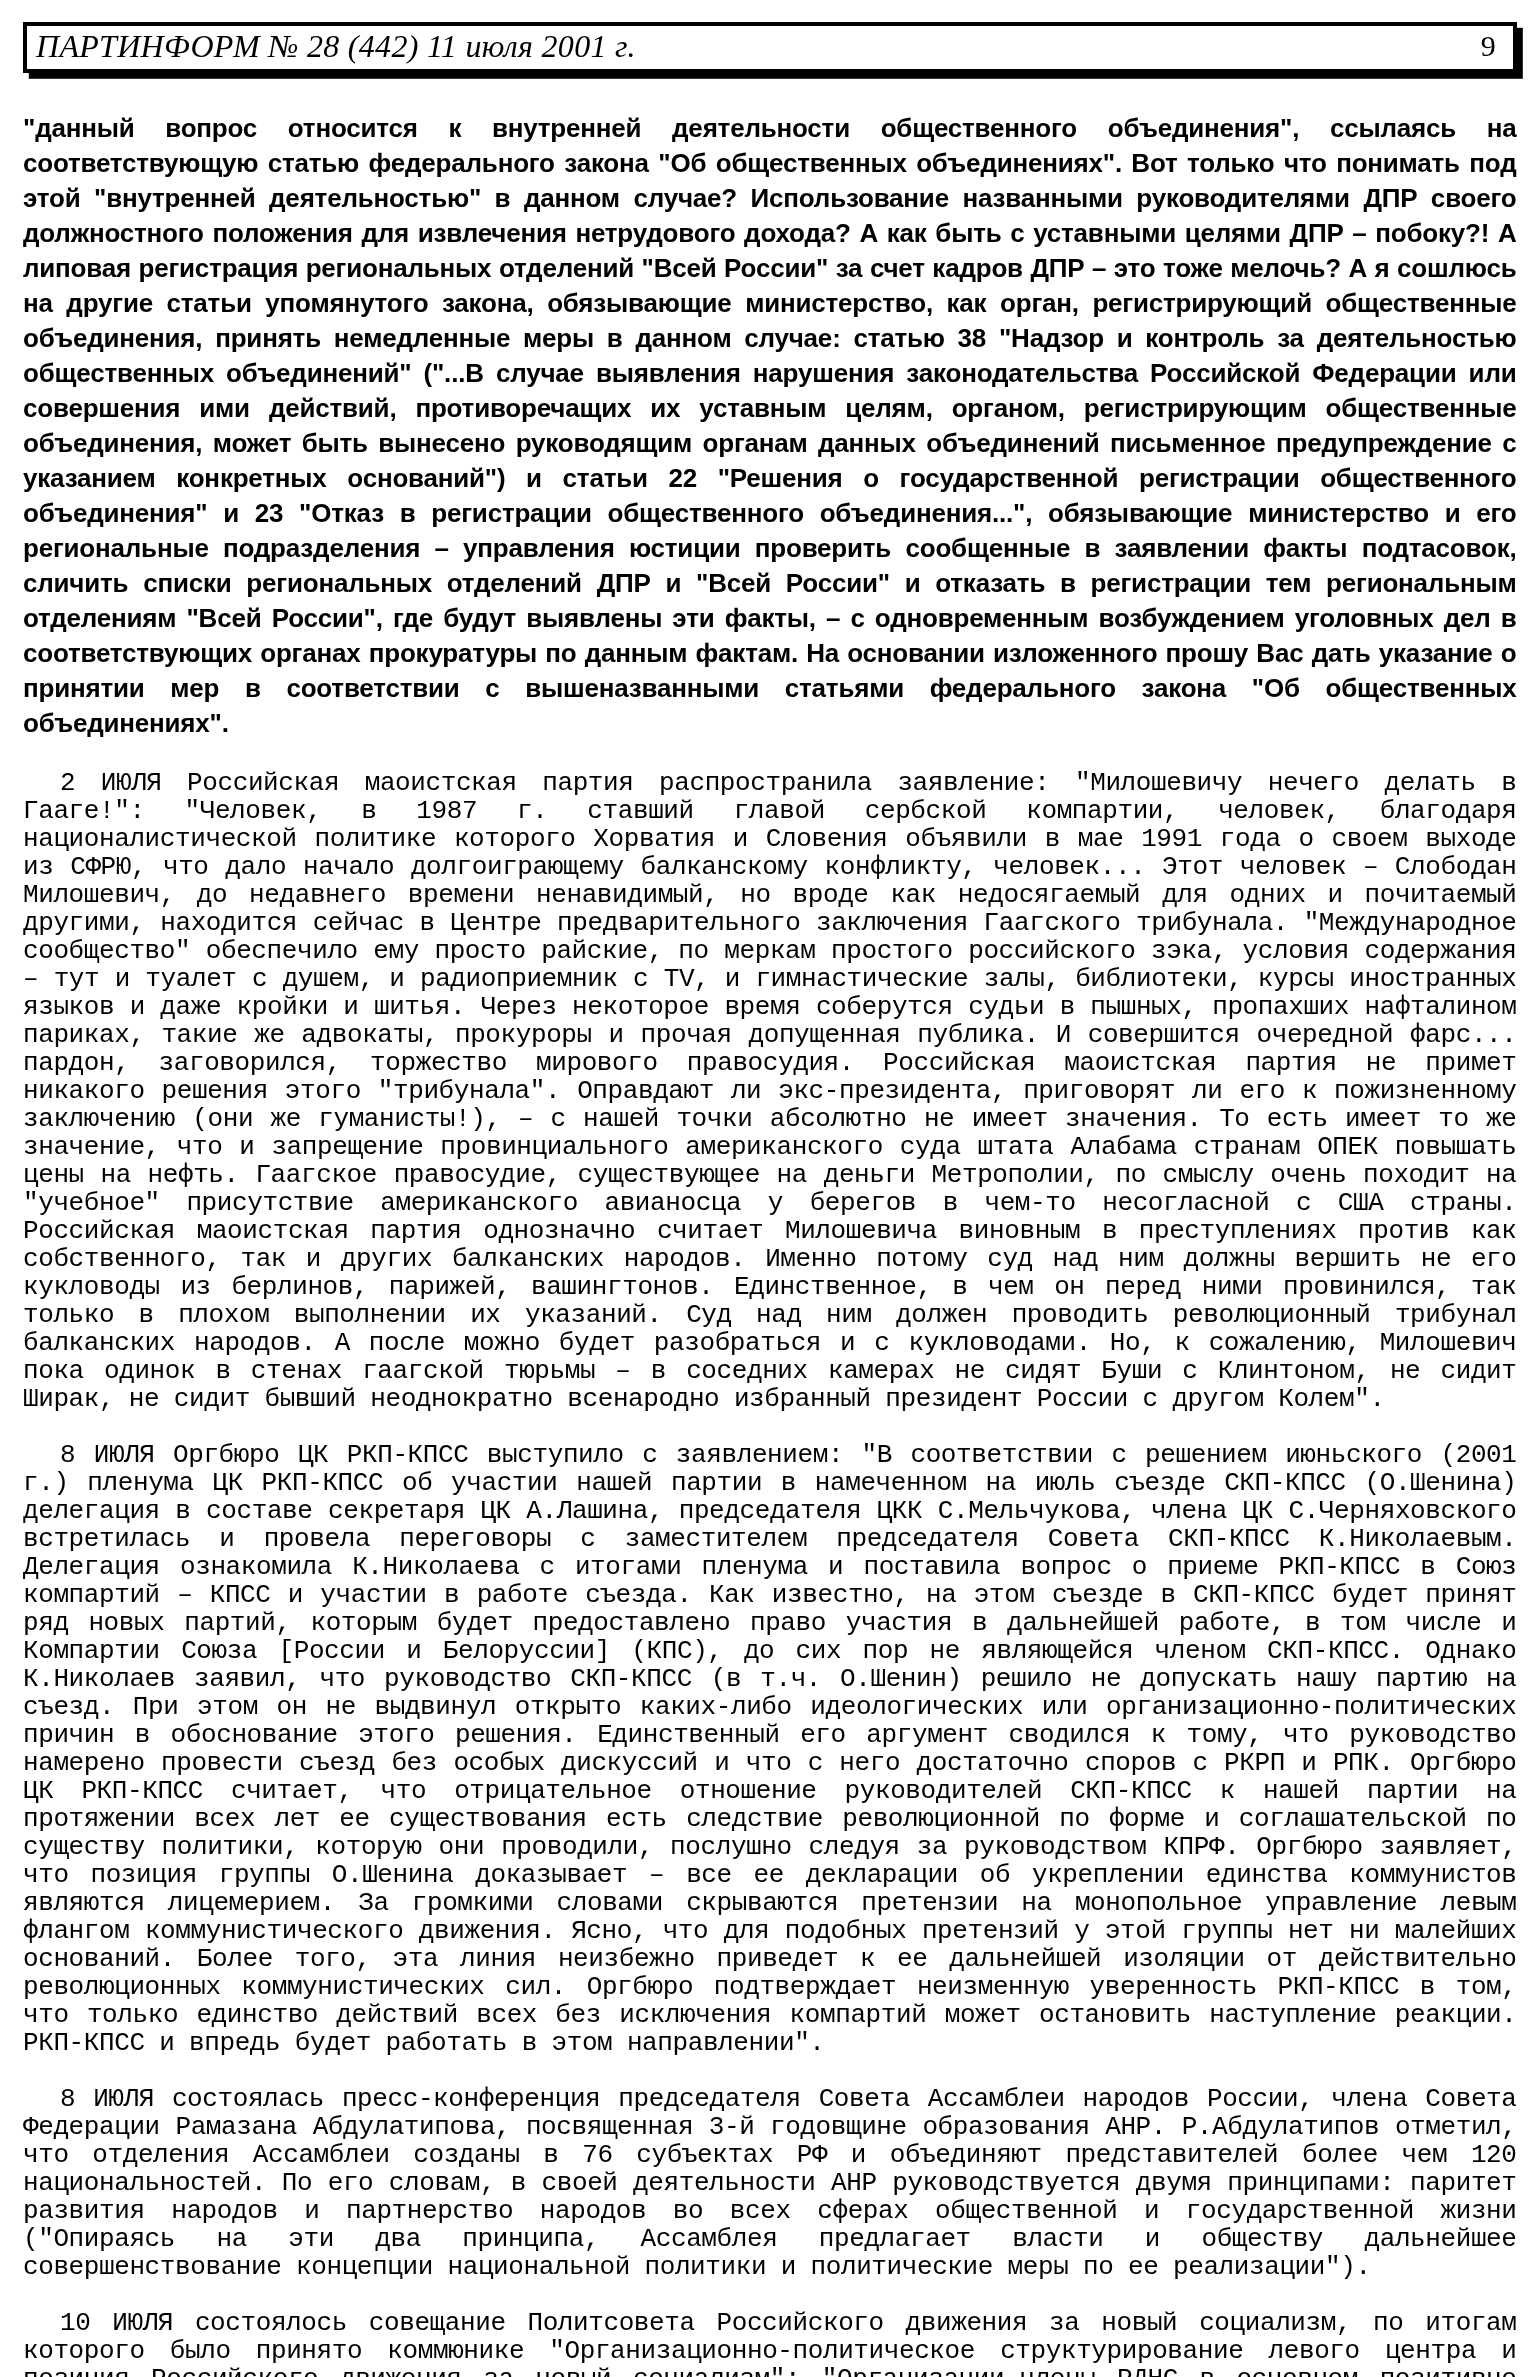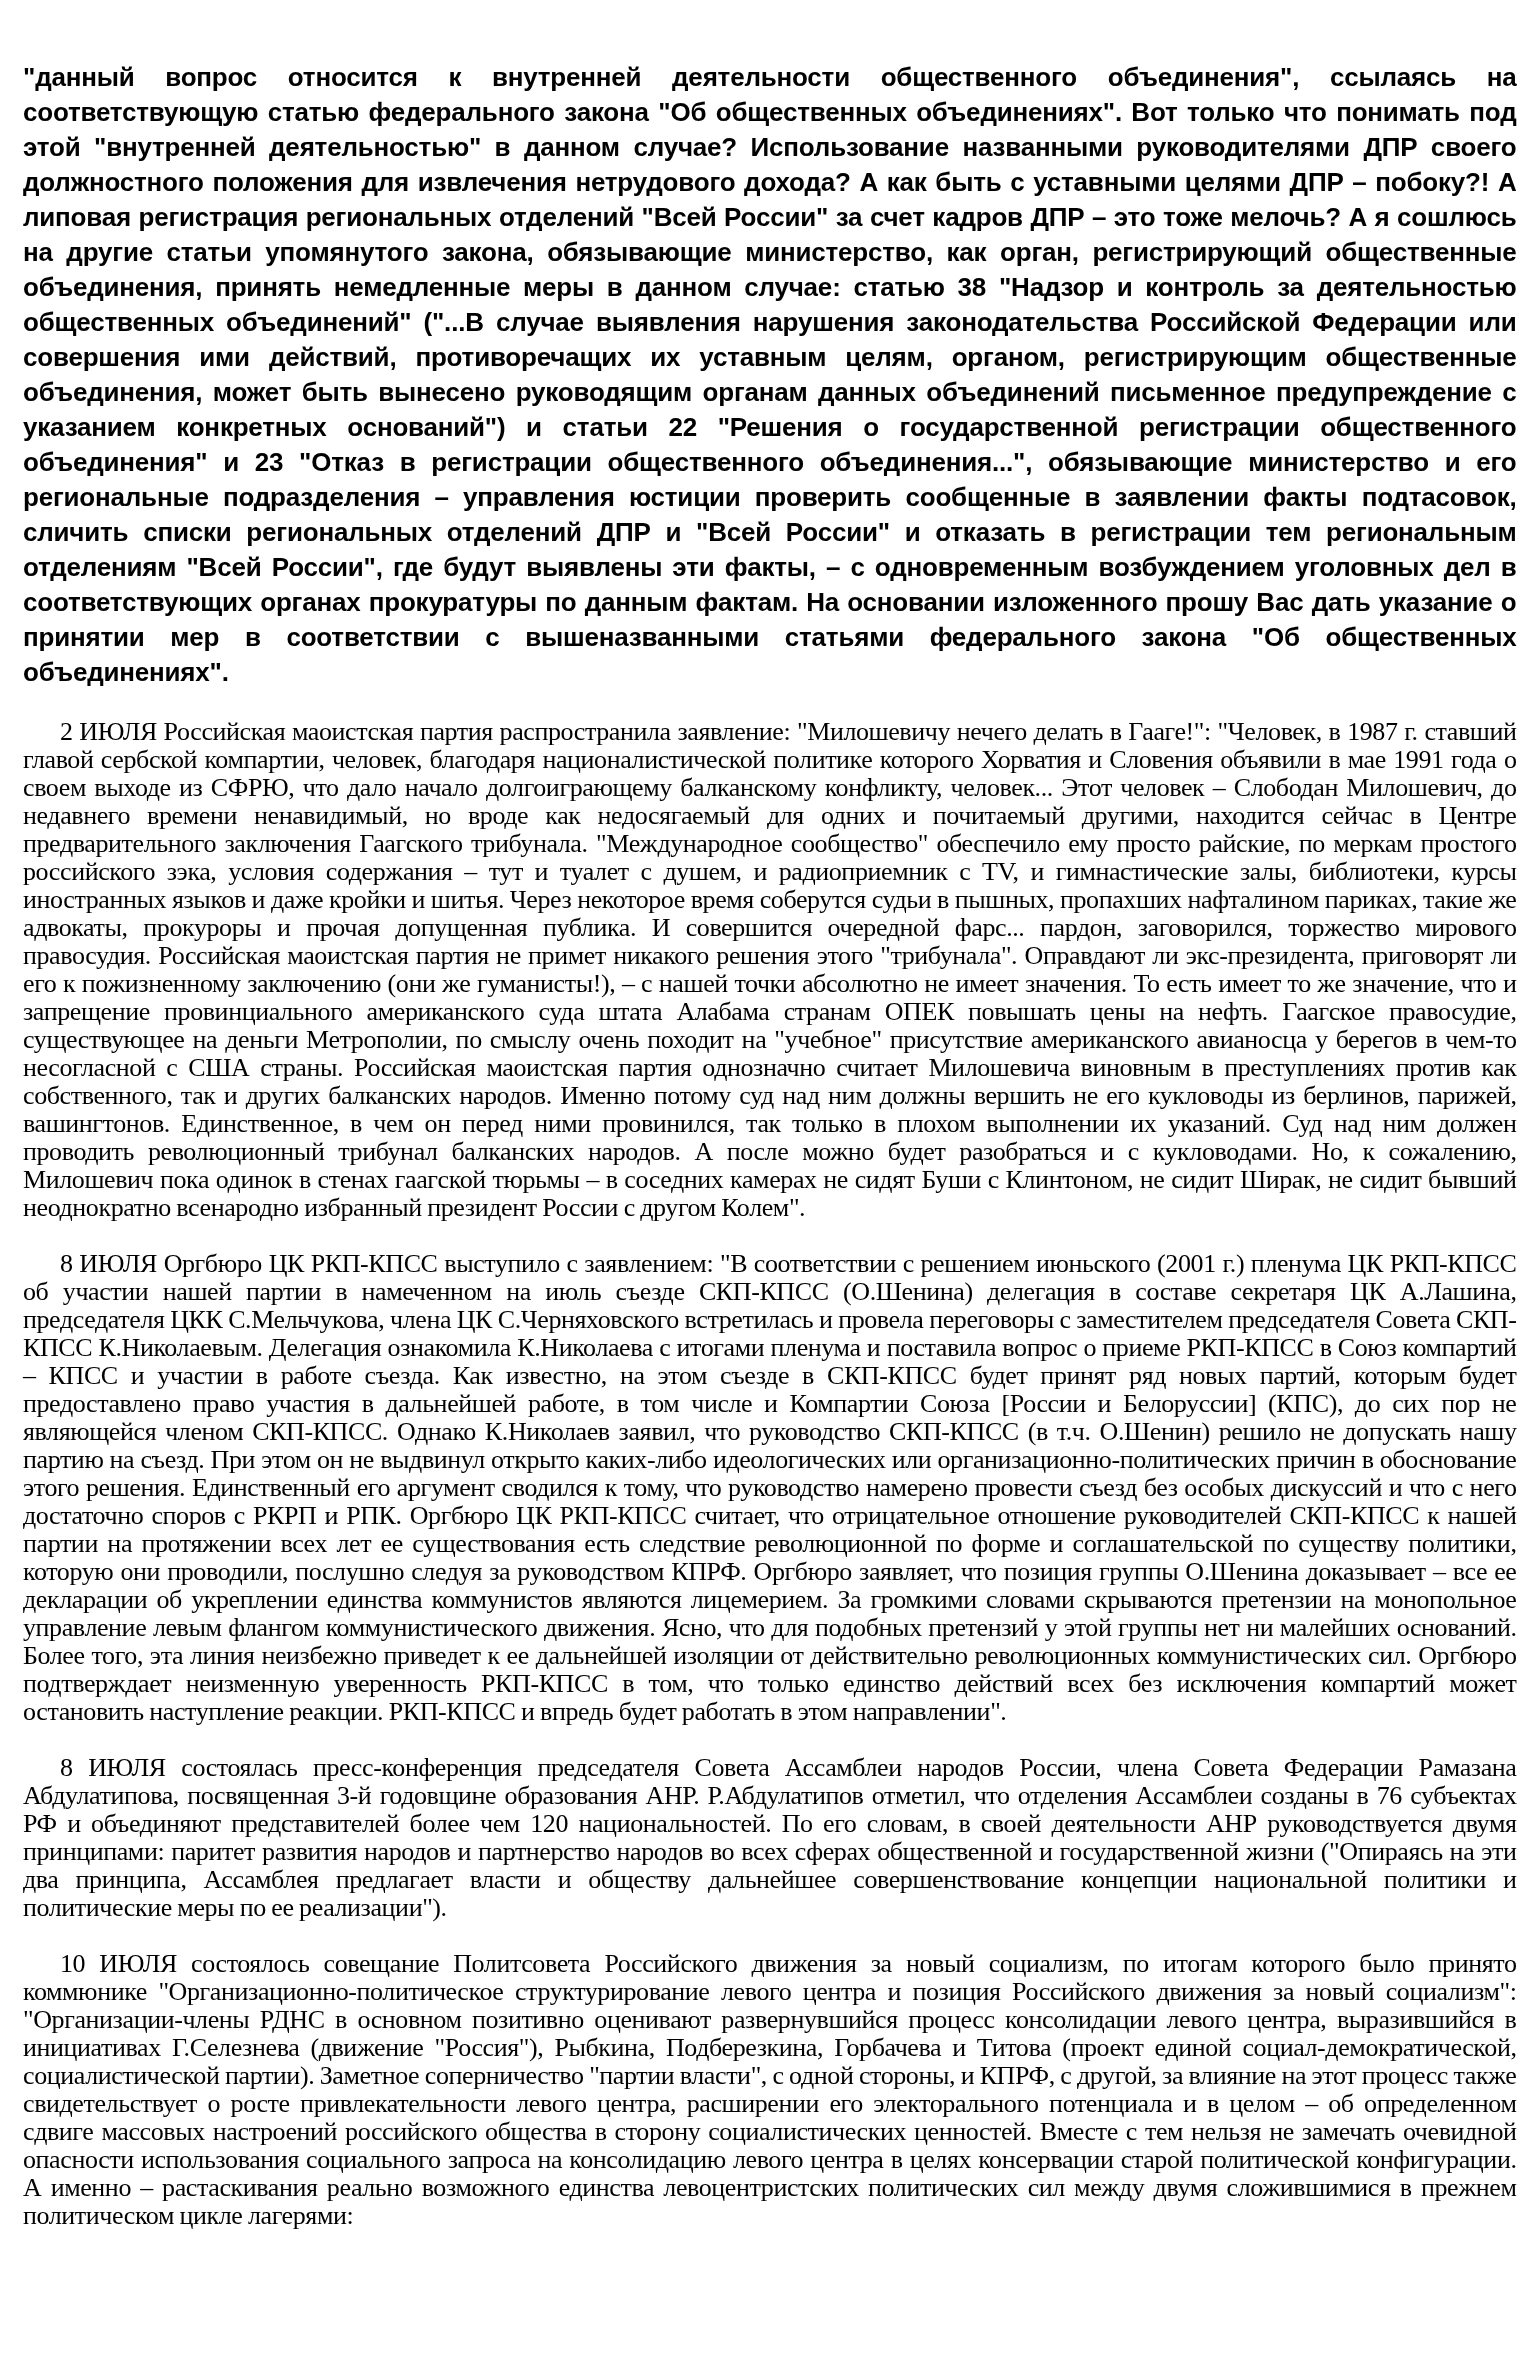--- a/index.html
+++ b/index.html
@@ -44,32 +44,36 @@
     text-align:justify;
   }
   .bold-para{
     font-family:"Liberation Sans",sans-serif;
     font-weight:bold;
     font-size:26px;
     line-height:35px;
     letter-spacing:-0.2px;
   }
   .serif-para{
-    font-family:Liberation Serif, serif;
+    font-family:Liberation Mono, monospace;
     font-size:26px;
     line-height:28px;
     text-indent:37px;
     letter-spacing:-0.4px;
     word-spacing:-0.6px;
   }
 </style>
 </head>
 <body>
 
 <div class="page">
+  <div class="header-box">
+    <span class="header-title">ПАРТИНФОРМ № 28 (442) 11 июля 2001 г.</span>
+    <span class="header-page-number">9</span>
+  </div>
 
   <div class="body-text">
     <p class="para bold-para">"данный вопрос относится к внутренней деятельности общественного объединения", ссылаясь на соответствующую статью федерального закона "Об общественных объединениях". Вот только что понимать под этой "внутренней деятельностью" в данном случае? Использование названными руководителями ДПР своего должностного положения для извлечения нетрудового дохода? А как быть с уставными целями ДПР – побоку?! А липовая регистрация региональных отделений "Всей России" за счет кадров ДПР – это тоже мелочь? А я сошлюсь на другие статьи упомянутого закона, обязывающие министерство, как орган, регистрирующий общественные объединения, принять немедленные меры в данном случае: статью 38 "Надзор и контроль за деятельностью общественных объединений" ("...В случае выявления нарушения законодательства Российской Федерации или совершения ими действий, противоречащих их уставным целям, органом, регистрирующим общественные объединения, может быть вынесено руководящим органам данных объединений письменное предупреждение с указанием конкретных оснований") и статьи 22 "Решения о государственной регистрации общественного объединения" и 23 "Отказ в регистрации общественного объединения...", обязывающие министерство и его региональные подразделения – управления юстиции проверить сообщенные в заявлении факты подтасовок, сличить списки региональных отделений ДПР и "Всей России" и отказать в регистрации тем региональным отделениям "Всей России", где будут выявлены эти факты, – с одновременным возбуждением уголовных дел в соответствующих органах прокуратуры по данным фактам. На основании изложенного прошу Вас дать указание о принятии мер в соответствии с вышеназванными статьями федерального закона "Об общественных объединениях".</p>
     <p class="para serif-para">2 ИЮЛЯ Российская маоистская партия распространила заявление: "Милошевичу нечего делать в Гааге!": "Человек, в 1987 г. ставший главой сербской компартии, человек, благодаря националистической политике которого Хорватия и Словения объявили в мае 1991 года о своем выходе из СФРЮ, что дало начало долгоиграющему балканскому конфликту, человек... Этот человек – Слободан Милошевич, до недавнего времени ненавидимый, но вроде как недосягаемый для одних и почитаемый другими, находится сейчас в Центре предварительного заключения Гаагского трибунала. "Международное сообщество" обеспечило ему просто райские, по меркам простого российского зэка, условия содержания – тут и туалет с душем, и радиоприемник с TV, и гимнастические залы, библиотеки, курсы иностранных языков и даже кройки и шитья. Через некоторое время соберутся судьи в пышных, пропахших нафталином париках, такие же адвокаты, прокуроры и прочая допущенная публика. И совершится очередной фарс... пардон, заговорился, торжество мирового правосудия. Российская маоистская партия не примет никакого решения этого "трибунала". Оправдают ли экс-президента, приговорят ли его к пожизненному заключению (они же гуманисты!), – с нашей точки абсолютно не имеет значения. То есть имеет то же значение, что и запрещение провинциального американского суда штата Алабама странам ОПЕК повышать цены на нефть. Гаагское правосудие, существующее на деньги Метрополии, по смыслу очень походит на "учебное" присутствие американского авианосца у берегов в чем-то несогласной с США страны. Российская маоистская партия однозначно считает Милошевича виновным в преступлениях против как собственного, так и других балканских народов. Именно потому суд над ним должны вершить не его кукловоды из берлинов, парижей, вашингтонов. Единственное, в чем он перед ними провинился, так только в плохом выполнении их указаний. Суд над ним должен проводить революционный трибунал балканских народов. А после можно будет разобраться и с кукловодами. Но, к сожалению, Милошевич пока одинок в стенах гаагской тюрьмы – в соседних камерах не сидят Буши с Клинтоном, не сидит Ширак, не сидит бывший неоднократно всенародно избранный президент России с другом Колем".</p>
     <p class="para serif-para">8 ИЮЛЯ Оргбюро ЦК РКП-КПСС выступило с заявлением: "В соответствии с решением июньского (2001 г.) пленума ЦК РКП-КПСС об участии нашей партии в намеченном на июль съезде СКП-КПСС (О.Шенина) делегация в составе секретаря ЦК А.Лашина, председателя ЦКК С.Мельчукова, члена ЦК С.Черняховского встретилась и провела переговоры с заместителем председателя Совета СКП-КПСС К.Николаевым. Делегация ознакомила К.Николаева с итогами пленума и поставила вопрос о приеме РКП-КПСС в Союз компартий – КПСС и участии в работе съезда. Как известно, на этом съезде в СКП-КПСС будет принят ряд новых партий, которым будет предоставлено право участия в дальнейшей работе, в том числе и Компартии Союза [России и Белоруссии] (КПС), до сих пор не являющейся членом СКП-КПСС. Однако К.Николаев заявил, что руководство СКП-КПСС (в т.ч. О.Шенин) решило не допускать нашу партию на съезд. При этом он не выдвинул открыто каких-либо идеологических или организационно-политических причин в обоснование этого решения. Единственный его аргумент сводился к тому, что руководство намерено провести съезд без особых дискуссий и что с него достаточно споров с РКРП и РПК. Оргбюро ЦК РКП-КПСС считает, что отрицательное отношение руководителей СКП-КПСС к нашей партии на протяжении всех лет ее существования есть следствие революционной по форме и соглашательской по существу политики, которую они проводили, послушно следуя за руководством КПРФ. Оргбюро заявляет, что позиция группы О.Шенина доказывает – все ее декларации об укреплении единства коммунистов являются лицемерием. За громкими словами скрываются претензии на монопольное управление левым флангом коммунистического движения. Ясно, что для подобных претензий у этой группы нет ни малейших оснований. Более того, эта линия неизбежно приведет к ее дальнейшей изоляции от действительно революционных коммунистических сил. Оргбюро подтверждает неизменную уверенность РКП-КПСС в том, что только единство действий всех без исключения компартий может остановить наступление реакции. РКП-КПСС и впредь будет работать в этом направлении".</p>
     <p class="para serif-para">8 ИЮЛЯ состоялась пресс-конференция председателя Совета Ассамблеи народов России, члена Совета Федерации Рамазана Абдулатипова, посвященная 3-й годовщине образования АНР. Р.Абдулатипов отметил, что отделения Ассамблеи созданы в 76 субъектах РФ и объединяют представителей более чем 120 национальностей. По его словам, в своей деятельности АНР руководствуется двумя принципами: паритет развития народов и партнерство народов во всех сферах общественной и государственной жизни ("Опираясь на эти два принципа, Ассамблея предлагает власти и обществу дальнейшее совершенствование концепции национальной политики и политические меры по ее реализации").</p>
     <p class="para serif-para">10 ИЮЛЯ состоялось совещание Политсовета Российского движения за новый социализм, по итогам которого было принято коммюнике "Организационно-политическое структурирование левого центра и позиция Российского движения за новый социализм": "Организации-члены РДНС в основном позитивно оценивают развернувшийся процесс консолидации левого центра, выразившийся в инициативах Г.Селезнева (движение "Россия"), Рыбкина, Подберезкина, Горбачева и Титова (проект единой социал-демократической, социалистической партии). Заметное соперничество "партии власти", с одной стороны, и КПРФ, с другой, за влияние на этот процесс также свидетельствует о росте привлекательности левого центра, расширении его электорального потенциала и в целом – об определенном сдвиге массовых настроений российского общества в сторону социалистических ценностей. Вместе с тем нельзя не замечать очевидной опасности использования социального запроса на консолидацию левого центра в целях консервации старой политической конфигурации. А именно – растаскивания реально возможного единства левоцентристских политических сил  между двумя сложившимися в прежнем политическом цикле лагерями:</p>
   </div>
 </div>
 

